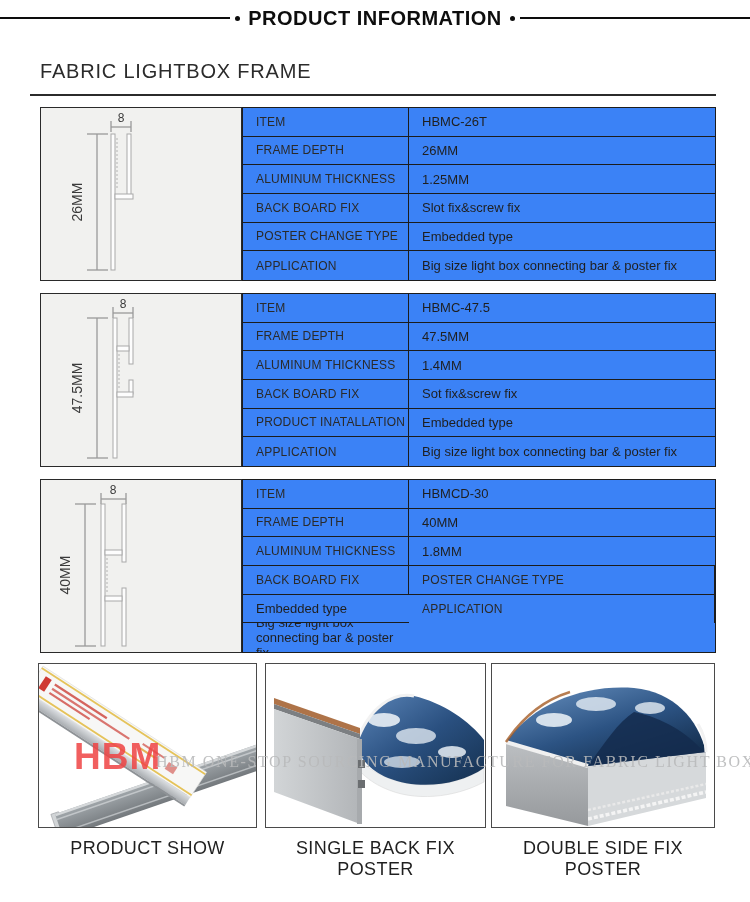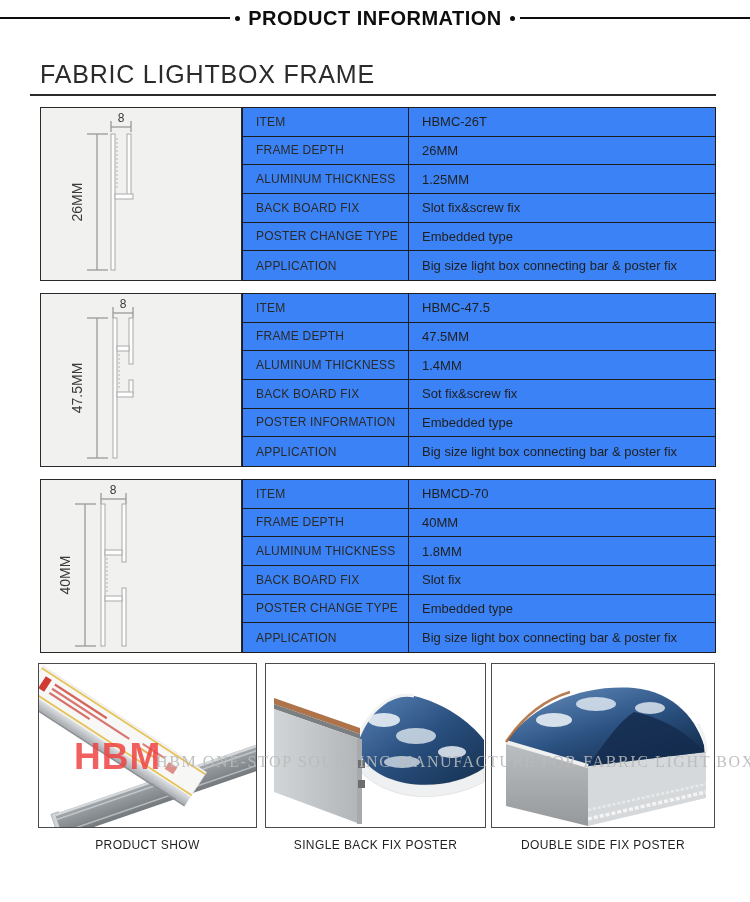--- a/index.html
+++ b/index.html
@@ -7,21 +7,21 @@
   body { font-family:"Liberation Sans", sans-serif; color:#222; }
   .page { position:relative; width:750px; height:902px; background:#fff; margin:0 auto; overflow:hidden; }
 
   
   .hdr { position:absolute; top:4px; left:0; width:750px; height:28px; display:flex; align-items:center; }
   .hdr .rule { flex:1; height:2px; background:#0d0d0d; }
   .hdr .dot { width:5px; height:5px; border-radius:50%; background:#0d0d0d; margin:0 5px; flex:0 0 auto; }
   .hdr .hdr-title { font-size:20px; font-weight:bold; letter-spacing:0.5px; color:#0d0d0d; white-space:nowrap; padding:0 3px; }
 
   
-  .page-title { position:absolute; top:60px; left:40px; font-size:25px; letter-spacing:0.8px; color:#2b2b2b; }
+  .page-title { position:absolute; top:60px; left:40px; font-size:20px; letter-spacing:0.8px; color:#2b2b2b; }
   .title-rule { position:absolute; top:94px; left:30px; width:686px; height:2px; background:#2b2b2b; }
 
   
   .section { position:absolute; left:40px; width:676px; height:174px; display:flex; }
   .s1 { top:107px; } .s2 { top:293px; } .s3 { top:479px; }
   .diagram { width:202px; height:174px; border:1px solid #2a2a2a; background:#f1f1ef; flex:0 0 auto; }
   .spec { flex:1; height:174px; border:1.5px solid #1c1c1c; background:#3b82f6;
           display:grid; grid-template-columns:166px 1fr; grid-auto-rows:1fr; }
   .cell { display:flex; align-items:center; padding-left:13px; border-bottom:1px solid #1c1c1c; overflow:hidden; }
   .cell.lbl { border-right:1px solid #1c1c1c; font-size:12px; letter-spacing:0.2px; color:#2a2a2a; }
@@ -39,21 +39,21 @@
   
   .gallery { position:absolute; top:663px; left:38px; width:678px; height:165px; }
   .photo { position:absolute; top:0; height:165px; border:1px solid #4a4a4a; background:#fff; overflow:hidden; }
   .p1 { left:0;   width:219px; }
   .p2 { left:227px; width:221px; }
   .p3 { left:453px; width:224px; }
   .wm-logo { position:absolute; top:736px; left:74px; font-size:37px; font-weight:bold; letter-spacing:1px;
              color:#ef4444; opacity:0.85; z-index:5; }
   .wm-text { position:absolute; top:753px; left:156px; font-family:"Liberation Serif", serif; font-size:16px;
              letter-spacing:1.6px; color:#b9babb; opacity:0.9; white-space:nowrap; z-index:5; }
-  .caption { position:absolute; top:838px; font-size:12px; letter-spacing:0.4px; color:#1f1f1f; text-align:center; }
+  .caption { position:absolute; top:838px; font-size:18px; letter-spacing:0.4px; color:#1f1f1f; text-align:center; }
   .c1 { left:38px;  width:219px; }
   .c2 { left:265px; width:221px; }
   .c3 { left:491px; width:224px; }
 </style>
 </head>
 <body>
 
 <div class="page">
 
   <div class="hdr">
@@ -165,21 +165,21 @@
       <div class="cell val">
           <span>1.4MM</span>
         </div>
       <div class="cell lbl">
           <span>BACK BOARD FIX</span>
         </div>
       <div class="cell val">
           <span>Sot fix&amp;screw fix</span>
         </div>
       <div class="cell lbl">
-          <span>POSTER INFORMATION</span>
+          <span>PRODUCT INATALLATION</span>
         </div>
       <div class="cell val">
           <span>Embedded type</span>
         </div>
       <div class="cell lbl">
           <span>APPLICATION</span>
         </div>
       <div class="cell val">
           <span>Big size light box connecting bar &amp; poster fix</span>
         </div>
@@ -203,39 +203,36 @@
         <rect class="wall" x="81" y="108" width="4" height="58"></rect>
         <rect class="wall" x="64" y="116" width="17" height="5"></rect>
         <line class="serr" x1="66" y1="78" x2="66" y2="114"></line>
       </svg>
     </div>
     <div class="spec">
       <div class="cell lbl">
           <span>ITEM</span>
         </div>
       <div class="cell val">
-          <span>HBMCD-70</span>
+          <span>HBMCD-30</span>
         </div>
       <div class="cell lbl">
           <span>FRAME DEPTH</span>
         </div>
       <div class="cell val">
           <span>40MM</span>
         </div>
       <div class="cell lbl">
           <span>ALUMINUM THICKNESS</span>
         </div>
       <div class="cell val">
           <span>1.8MM</span>
         </div>
       <div class="cell lbl">
           <span>BACK BOARD FIX</span>
-        </div>
-      <div class="cell val">
-          <span>Slot fix</span>
         </div>
       <div class="cell lbl">
           <span>POSTER CHANGE TYPE</span>
         </div>
       <div class="cell val">
           <span>Embedded type</span>
         </div>
       <div class="cell lbl">
           <span>APPLICATION</span>
         </div>

